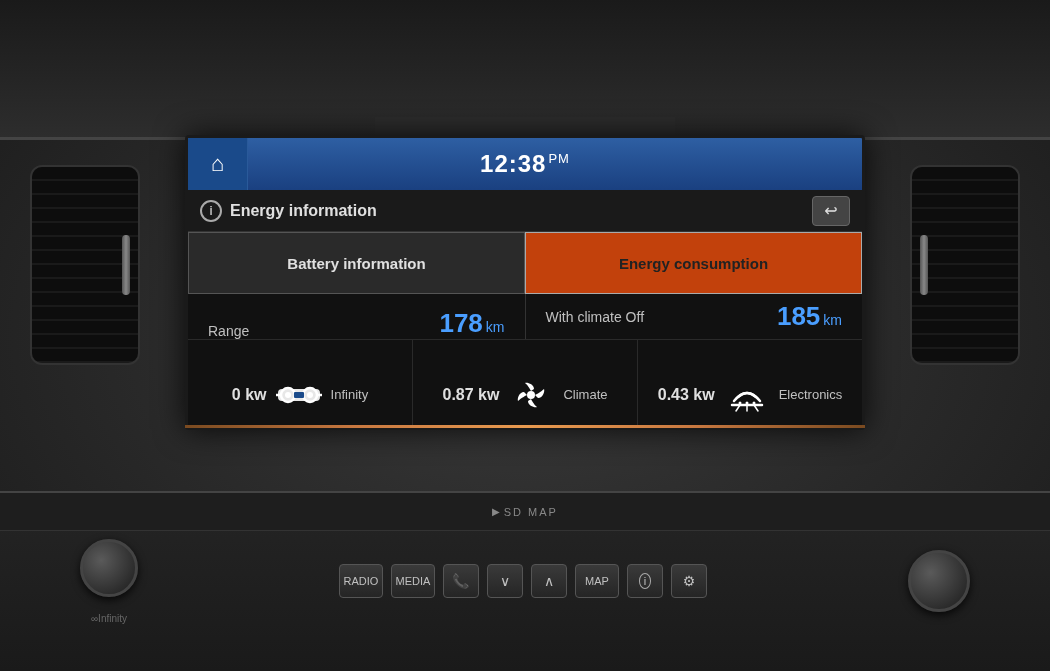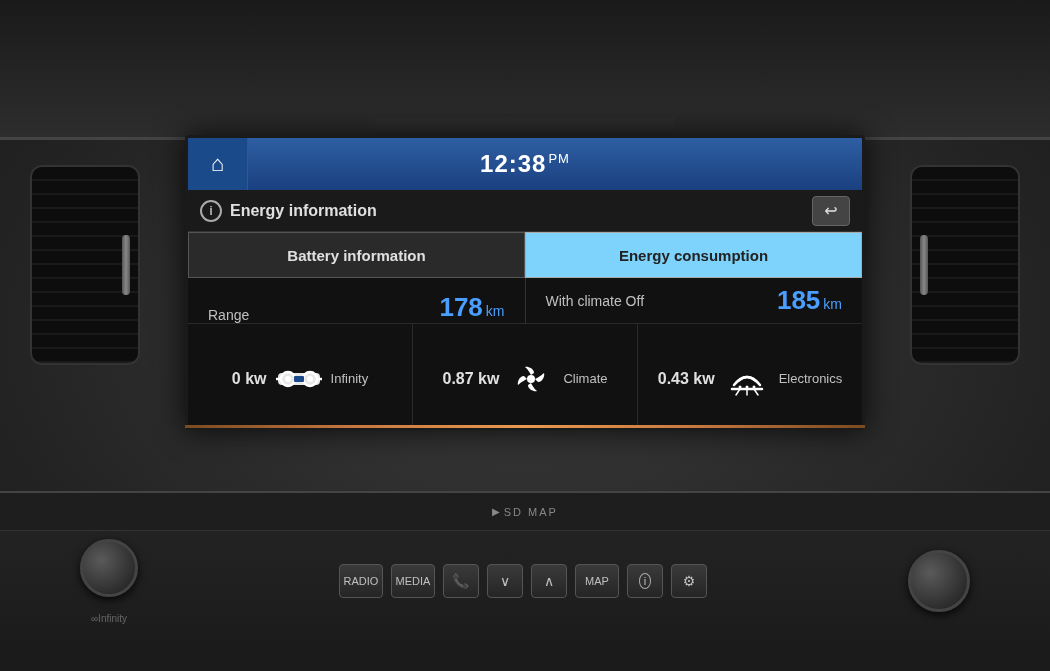--- a/index.html
+++ b/index.html
@@ -160,21 +160,21 @@
       align-items: center;
       justify-content: center;
       cursor: pointer;
       color: #e0e0e0;
       font-size: 16px;
     }
 
     
     .tab-row {
       display: flex;
-      height: 46px;
+      height: 62px;
       background: #0a0a0a;
     }
 
     .tab {
       flex: 1;
       display: flex;
       align-items: center;
       justify-content: center;
       cursor: pointer;
       font-size: 15px;
@@ -182,21 +182,21 @@
       border: 1px solid #444;
     }
 
     .tab-active {
       background: #2a2a2a;
       color: #e0e0e0;
       border-color: #555;
     }
 
     .tab-inactive {
-      background: #7dd3fc;
+      background: #c2410c;
       color: #222;
       border-color: #aaa;
     }
 
     
     .range-row {
       display: flex;
       height: 46px;
       border-bottom: 1px solid #2a2a2a;
     }

